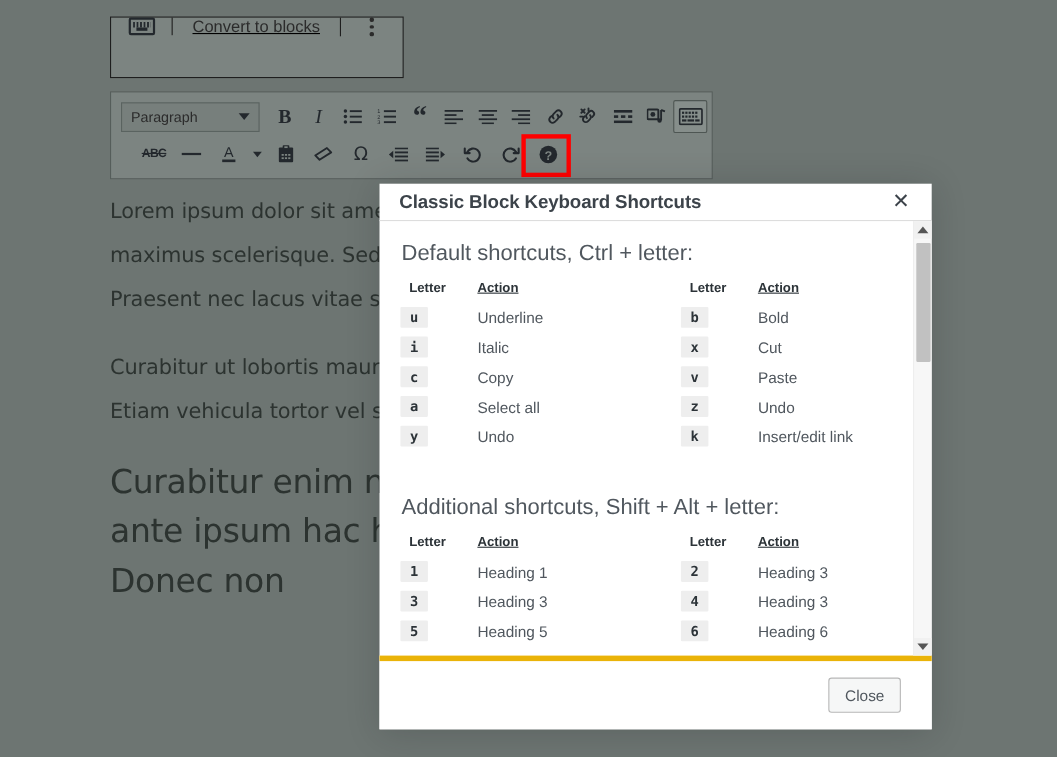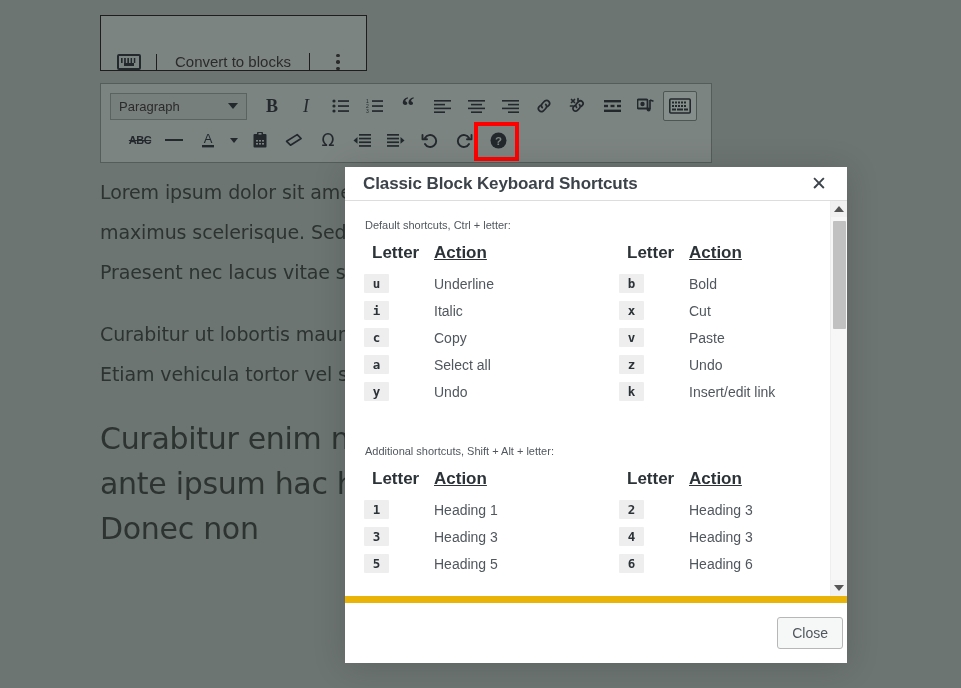--- a/index.html
+++ b/index.html
@@ -23,24 +23,25 @@
     width: 961px; height: 688px;
   }
 
   
   .block-toolbar {
     position: absolute;
     left: 100px;
     top: 15px;
     height: 56px;
     display: flex;
-    align-items: flex-end;
+    align-items: flex-start;
     border: 1px solid #1e1e1e;
     background: #7c8481;
     box-sizing: border-box;
+    text-decoration: underline;
   }
   .block-toolbar > * {
     display: flex;
     align-items: center;
     justify-content: center;
     border-right: 1px solid #1e1e1e;
     box-sizing: border-box;
   }
   .block-toolbar > *:last-child { border-right: none; }
   .bt-icon-btn { width: 56px; }
@@ -88,21 +89,21 @@
     background: #2b2b2b;
     border-radius: 50%;
     display: block;
   }
 
   
   .classic-toolbar {
     position: absolute;
     left: 100px;
     top: 83px;
-    width: 612px;
+    width: 548px;
     height: 80px;
     border: 1px solid #555d5a;
     background: #7c8481;
     box-sizing: border-box;
     padding: 5px 4px;
   }
   .ct-row {
     display: flex;
     align-items: center;
     height: 34px;
@@ -225,34 +226,34 @@
     overflow: hidden;
     display: flex;
   }
   .modal-body {
     flex: 1 1 auto;
     padding: 18px 22px 0 19px;
     box-sizing: border-box;
     overflow: hidden;
   }
   .section-intro {
-    font-size: 11px;
+    font-size: 20px;
     color: #50575e;
     margin: 0 0 12px 0;
     padding-left: 1px;
   }
   .section-intro.second { margin-top: 40px; }
 
   table.shortcuts {
     border-collapse: collapse;
     width: 100%;
     table-layout: fixed;
   }
   table.shortcuts th {
-    font-size: 17px;
+    font-size: 12px;
     color: #2c3338;
     text-align: left;
     font-weight: bold;
     padding: 0 0 7px 0;
   }
   table.shortcuts th.col-letter { width: 62px; padding-left: 8px;}
   table.shortcuts th.col-action { width: 185px; text-decoration: underline; }
   table.shortcuts td {
     font-size: 14px;
     color: #50575e;
@@ -308,25 +309,25 @@
     left: 2px;
     right: 1px;
     top: 20px;
     height: 108px;
     background: #c1c1c1;
     border-radius: 1px;
   }
 
   .modal-footer {
     height: 67px;
-    border-top: 7px solid #eab308;
+    border-top: 5px solid #eab308;
     display: flex;
     align-items: center;
     justify-content: flex-end;
-    padding: 0 4px;
+    padding: 0 28px;
     box-sizing: border-box;
     flex: none;
     background: #fff;
   }
   .btn-close {
     font-size: 14px;
     color: #50575e;
     background: #f6f7f7;
     border: 1px solid #b7b7b7;
     border-radius: 3px;

